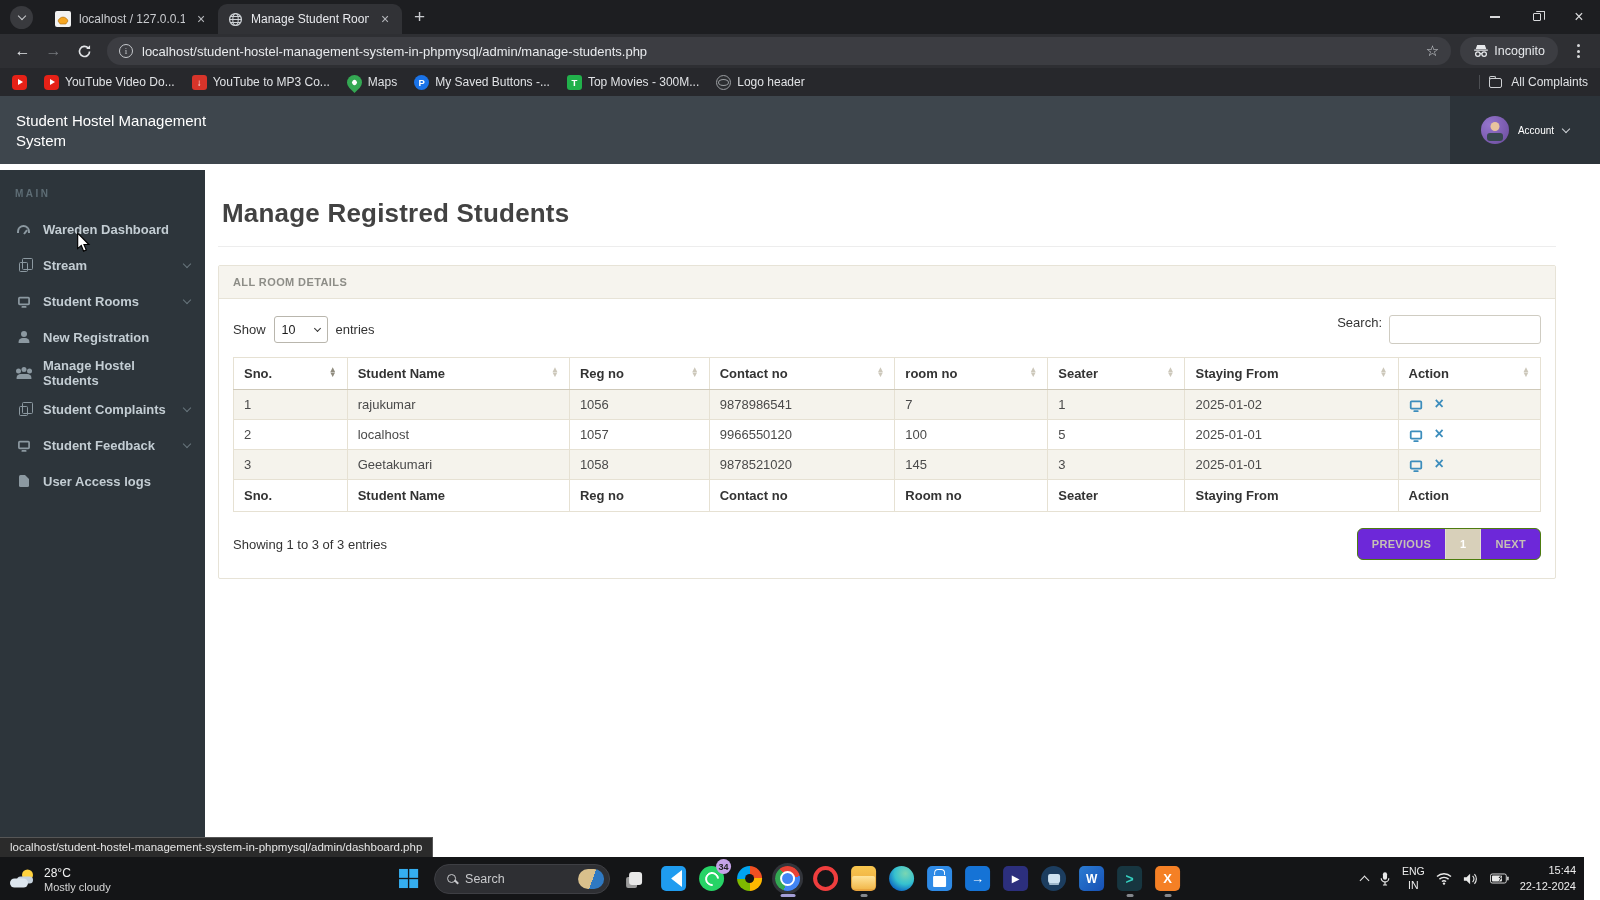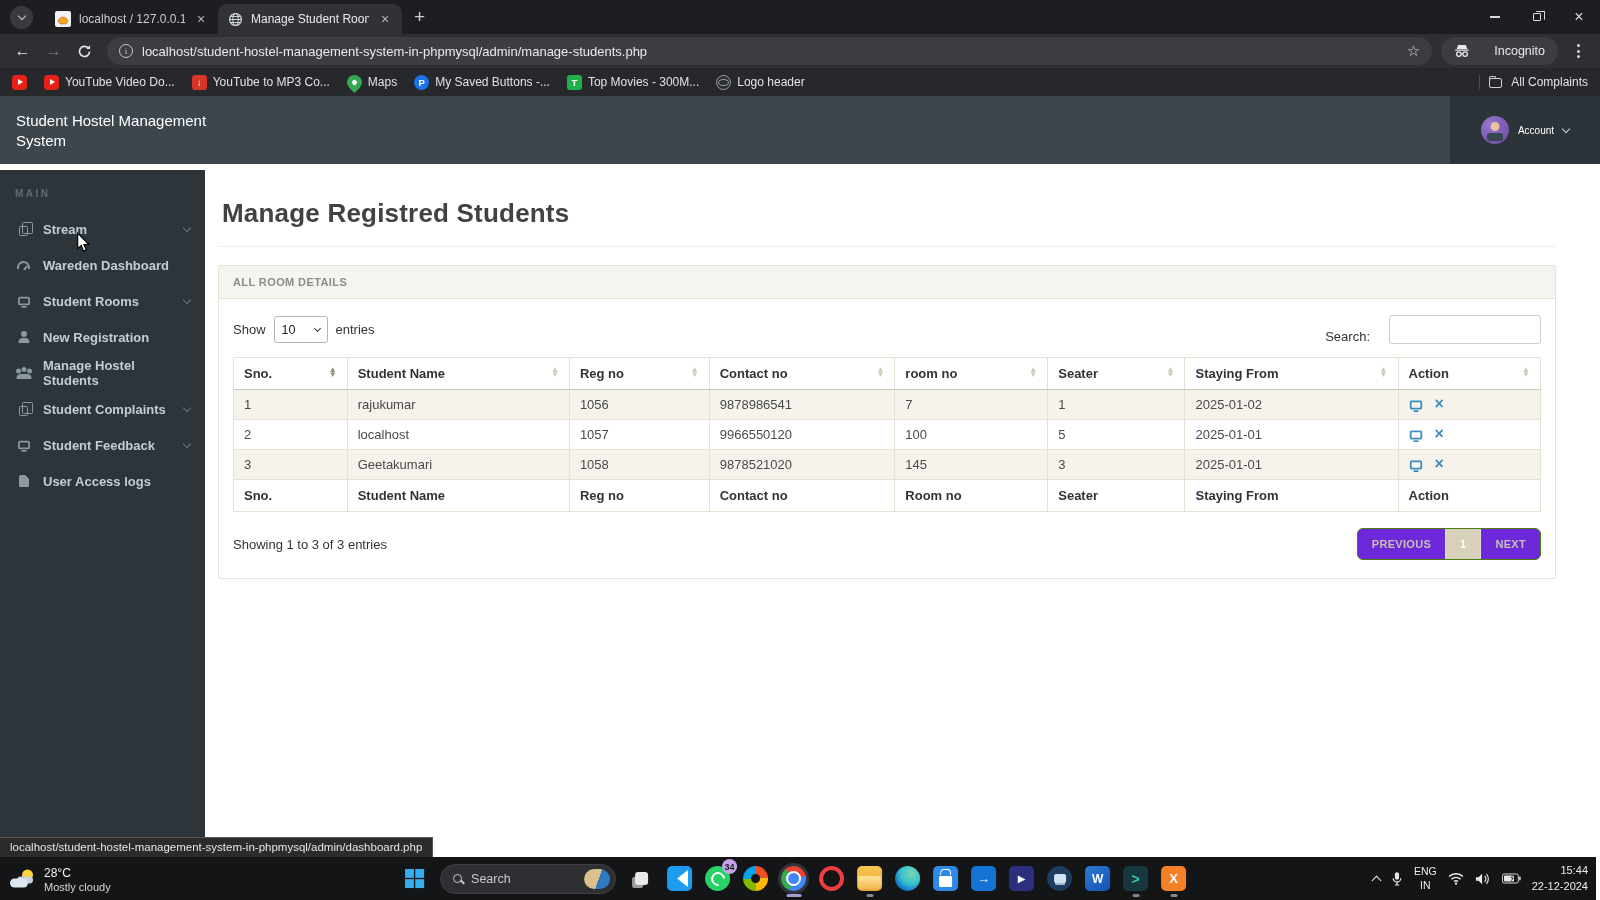--- a/index.html
+++ b/index.html
@@ -25,21 +25,21 @@
   .ic-max::before{content:"";position:absolute;top:-3px;left:2px;width:8px;height:8px;border:1.3px solid #d8d9db;border-left:none;border-bottom:none;border-radius:1px}
   .ic-close{font-size:16px;line-height:1}
 
   .toolbar{position:absolute;top:34px;left:0;right:0;height:34px;background:#2e2f33;display:flex;align-items:center;padding:0 9px;gap:4px}
   .nav-btn{width:27px;height:27px;display:flex;align-items:center;justify-content:center;border-radius:50%;color:#e2e4e7;font-size:16px}
   .nav-btn.disabled{color:#75787d}
   .omnibox{flex:1;height:28px;background:#3c3d42;border-radius:14px;display:flex;align-items:center;gap:9px;padding:0 12px;margin:0 5px}
   .cs-info{width:14px;height:14px;border-radius:50%;border:1.2px solid #c6c9cd;color:#c6c9cd;font-size:9px;display:flex;align-items:center;justify-content:center;flex:none;font-family:"Liberation Serif",serif}
   .url-text{flex:1;color:#e8eaed;font-size:13px;white-space:nowrap;overflow:hidden}
   .star{color:#d0d3d7;font-size:15px}
-  .incog-pill{height:28px;background:#3c3d42;border-radius:14px;display:flex;align-items:center;gap:24px;padding:0 13px;color:#e6e8eb;font-size:12.5px;flex:none}
+  .incog-pill{height:28px;background:#3c3d42;border-radius:14px;display:flex;align-items:center;gap:5px;padding:0 13px;color:#e6e8eb;font-size:12.5px;flex:none}
   .menu-dots{width:26px;display:flex;flex-direction:column;align-items:center;gap:2.5px;margin-left:3px}
   .menu-dots i{width:3px;height:3px;border-radius:50%;background:#d8d9db}
 
   .bookmarks{position:absolute;top:68px;left:0;right:0;height:28px;background:#27282c;display:flex;align-items:center;padding:0 12px;gap:17px;font-size:12px;color:#e0e2e5}
   .bm{display:flex;align-items:center;gap:6px;white-space:nowrap}
   .bmi{width:15px;height:15px;border-radius:3px;display:flex;align-items:center;justify-content:center;color:#fff;font-size:9.5px;font-weight:bold;flex:none;position:relative}
   .bmi-yt{background:#e62117;border-radius:4px}
   .bmi-yt::after{content:"";border-left:5px solid #fff;border-top:3px solid transparent;border-bottom:3px solid transparent;margin-left:1px}
   .bmi-mp3{background:#d7342a}
   .bmi-maps{background:#34a853;border-radius:50% 50% 50% 0;transform:rotate(-45deg)}
@@ -87,21 +87,21 @@
 
   .content{position:absolute;top:74px;left:205px;right:0;bottom:0;background:#fff;padding:24px 44px 0 13px}
   .page-title{font-size:26px;color:#424242;font-weight:600;margin:4px 0 0 4px;letter-spacing:.2px}
   .title-rule{border:none;border-top:1px solid #ededed;margin:17px 0 0}
   .card{margin-top:18px;border:1px solid #e7e3d7;border-radius:2px;background:#fff}
   .card-header{background:#f6f4ee;border-bottom:1px solid #e7e3d7;padding:10px 14px;font-size:11px;font-weight:bold;color:#8d8d87;letter-spacing:.4px}
   .card-controls{display:flex;align-items:center;padding:16px 14px 13px;font-size:13px;color:#333}
   .length{display:flex;align-items:center;gap:8px}
   .sel{width:54px;height:27px;border:1px solid #b9b6ad;border-radius:3px;background:#fff;display:flex;align-items:center;justify-content:space-between;padding:0 7px;font-size:12.5px;color:#1a1a1a}
   .sel .chev{border-color:#333;width:5px;height:5px}
-  .searchbox{margin-left:auto;display:flex;align-items:flex-end;gap:19px}
+  .searchbox{margin-left:auto;display:flex;align-items:flex-start;gap:7px}
   .search-input{width:152px;height:29px;border:1px solid #cfccc2;border-radius:3px;background:#fff;outline:none;padding:0 6px;font-size:13px}
 
   .table-wrap{padding:0 14px}
   table{width:100%;border-collapse:collapse;font-size:13px;color:#4a4a4a;border:1px solid #ddd8ca}
   th,td{text-align:left;padding:7px 10px;border:1px solid #e6e1d3}
   thead th{font-weight:bold;color:#333;background:#fff;border-bottom:1px solid #cfc9b9;padding:8px 10px}
   tfoot th{font-weight:bold;color:#333;background:#fff;border-top:1px solid #cfc9b9;padding:8px 10px}
   tr.odd td{background:#f5f3ec}
   .sort{float:right;display:flex;flex-direction:column;line-height:.62;font-size:8px;color:#ccc7ba;margin-top:2px}
   .sort .on{color:#8f8b7e}
@@ -110,21 +110,21 @@
   .act-x{color:#3c8dbc;font-weight:bold;font-size:16px;line-height:1;margin-top:-2px}
 
   .card-footer{display:flex;align-items:center;padding:16px 14px 18px;font-size:13px;color:#333}
   .pager{margin-left:auto;display:flex;border:1px solid #4d7c0f;border-radius:6px;overflow:hidden;background:#6d28d9}
   .pg{padding:9px 14px;font-size:11px;font-weight:bold;color:#c6c1b4;letter-spacing:.3px}
   .pg.active{background:#d8d0ba;color:#fff;border-left:1px solid #e2ddd0;border-right:1px solid #e2ddd0}
 
   .status-tip{position:absolute;left:0;bottom:0;background:#2b2b2b;border:1px solid #565656;border-left:none;border-bottom:none;color:#e5e5e5;font-size:11.5px;padding:3px 10px 4px;white-space:nowrap}
 
   
-  .taskbar{position:absolute;bottom:0;left:0;right:4px;height:43px;background:#141517}
+  .taskbar{position:absolute;bottom:0;left:0;right:16px;height:43px;background:#141517}
   .tb-weather{position:absolute;left:10px;top:50%;transform:translateY(-50%);display:flex;align-items:center;gap:8px}
   .wx{position:relative;width:26px;height:18px}
   .wx::before{content:"";position:absolute;top:0;right:3px;width:11px;height:11px;border-radius:50%;background:#ffd23e}
   .wx::after{content:"";position:absolute;left:0;bottom:0;width:18px;height:9px;border-radius:9px;background:#dde6ee;box-shadow:6px -3px 0 -1px #c6d2dd}
   .tb-w-temp{font-size:12px;color:#f2f2f2;line-height:1.25}
   .tb-w-desc{font-size:11px;color:#d6d6d6}
   .tb-center{position:absolute;left:50%;top:0;bottom:0;transform:translateX(-50.5%);display:flex;align-items:center;gap:13px}
   .tb-search{width:176px;height:30px;border-radius:15px;background:#2e2f33;border:1px solid #3e3f44;display:flex;align-items:center;gap:9px;padding:0 5px 0 12px}
   .cs-mag{width:9px;height:9px;border:1.6px solid #c9cacd;border-radius:50%;position:relative;flex:none}
   .cs-mag::after{content:"";position:absolute;width:5px;height:1.6px;background:#c9cacd;right:-4.4px;bottom:-1px;transform:rotate(45deg)}
@@ -286,30 +286,30 @@
         <span class="avatar"></span>
         <span class="account-label">Account</span>
         <span class="chev acc-chev"></span>
       </div>
     </div>
 
     <div class="sidebar">
       <div class="side-section">MAIN</div>
       <div class="side-item">
         <span class="mi">
+            <span class="cs-gauge"></span>
+          </span>
+        <span>Wareden Dashboard</span>
+      </div>
+      <div class="side-item">
+        <span class="mi">
             <span class="cs-copy"></span>
           </span>
         <span>Stream</span>
         <span class="chev side-chev"></span>
-      </div>
-      <div class="side-item">
-        <span class="mi">
-            <span class="cs-gauge"></span>
-          </span>
-        <span>Wareden Dashboard</span>
       </div>
       <div class="side-item">
         <span class="mi">
             <span class="cs-monitor" style="transform:scale(.85)"></span>
           </span>
         <span>Student Rooms</span>
         <span class="chev side-chev"></span>
       </div>
       <div class="side-item">
         <span class="mi">

